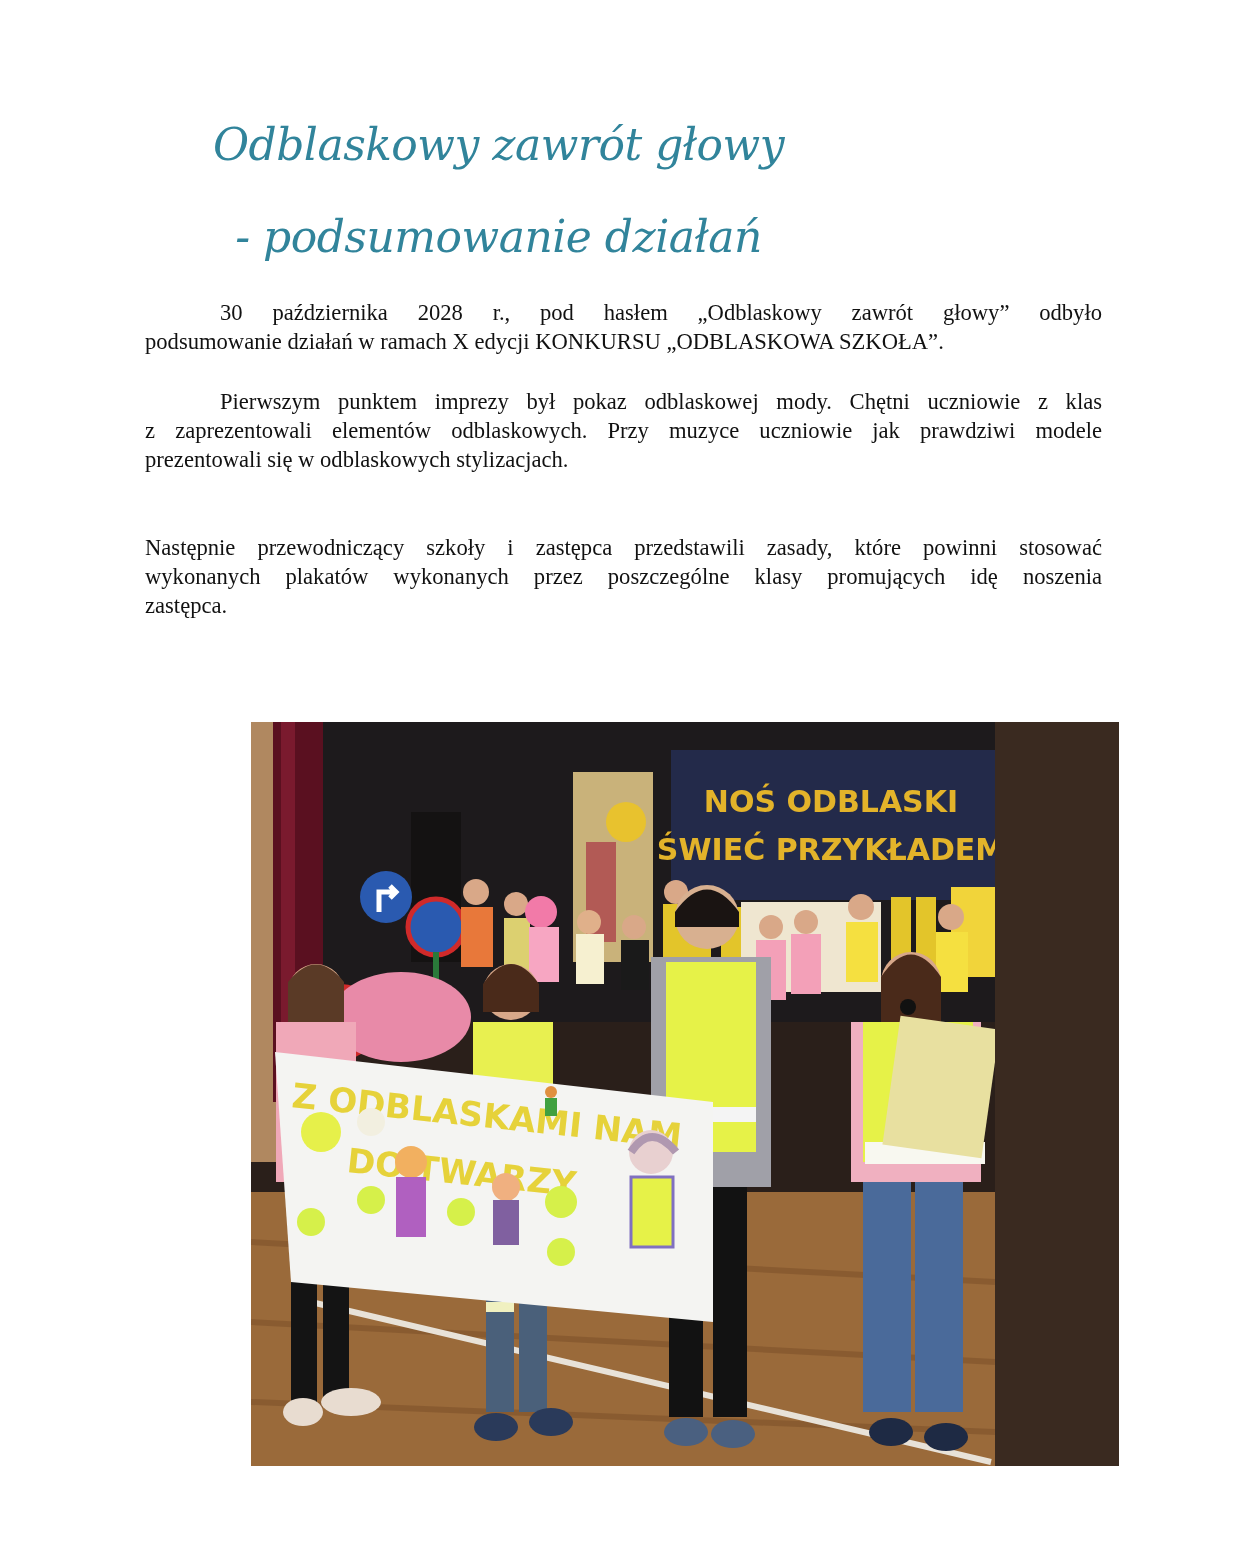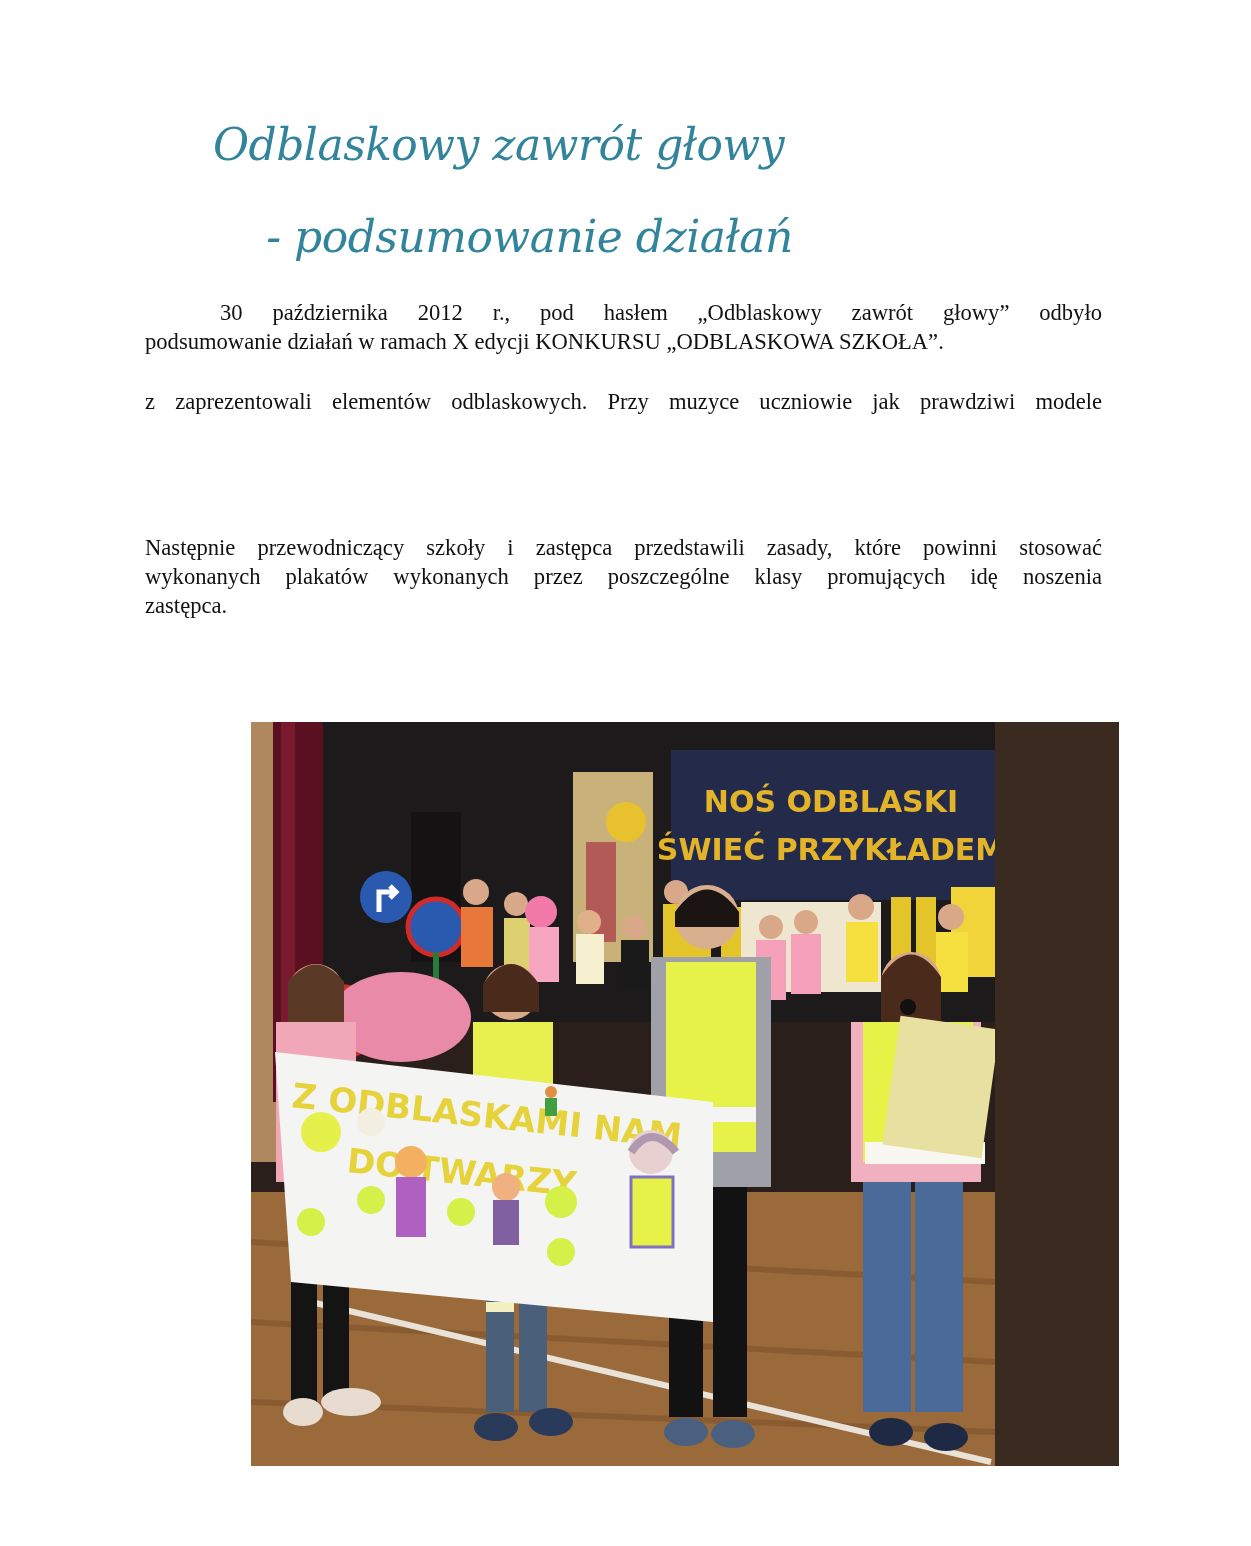--- a/index.html
+++ b/index.html
@@ -6,21 +6,21 @@
   body { width: 1251px; height: 1546px; position: relative; overflow: hidden; }
   .page { position: absolute; left: 0; top: 0; width: 1251px; height: 1546px; background: #fff; }
 
   .title {
     position: absolute; left: 0; width: 997px; text-align: center;
     font-family: "DejaVu Serif", serif; font-style: italic;
     font-size: 44px; color: #31849b; letter-spacing: -0.5px;
     line-height: 60px; margin: 0; font-weight: normal;
   }
   .title.l1 { top: 115px; }
-  .title.l2 { top: 207px; padding-left: 31px; }
+  .title.l2 { top: 207px; }
 
   .para {
     position: absolute; left: 145px; width: 957px;
     font-family: "Liberation Serif", serif; font-size: 22.6px; color: #111;
     line-height: 29px; text-align: justify; margin: 0;
   }
   .para .line { display: block; text-align: justify; text-align-last: justify; white-space: nowrap; }
   .para .line.last { text-align-last: left; }
   .p1 { top: 298px; }
   .p2 { top: 387px; }
@@ -32,26 +32,28 @@
 </style>
 </head>
 <body>
 
 <div class="page">
 
   <h1 class="title l1">Odblaskowy zawrót głowy</h1>
   <h1 class="title l2">- podsumowanie działań</h1>
 
   <p class="para p1">
-    <span class="line" style="text-indent:75px">30 października 2012 r., pod hasłem „Odblaskowy zawrót głowy” odbyło</span>
+    <span class="line" style="text-indent:75px">30 października 2028 r., pod hasłem „Odblaskowy zawrót głowy” odbyło</span>
     <span class="line last">podsumowanie działań w ramach X edycji KONKURSU „ODBLASKOWA SZKOŁA”.</span>
   </p>
 
   <p class="para p2">
+    <span class="line" style="text-indent:75px">Pierwszym punktem imprezy był pokaz odblaskowej mody. Chętni uczniowie  z klas</span>
     <span class="line">z zaprezentowali elementów odblaskowych. Przy muzyce uczniowie jak prawdziwi modele</span>
+    <span class="line last">prezentowali się w odblaskowych stylizacjach.</span>
   </p>
 
   <p class="para p3">
     <span class="line">Następnie przewodniczący szkoły i zastępca przedstawili zasady, które  powinni stosować</span>
     <span class="line">wykonanych plakatów wykonanych przez  poszczególne klasy promujących idę noszenia</span>
     <span class="line last">zastępca.</span>
   </p>
 
   <div class="photo">
     <svg width="744" height="744" viewBox="0 0 744 744" xmlns="http://www.w3.org/2000/svg">

